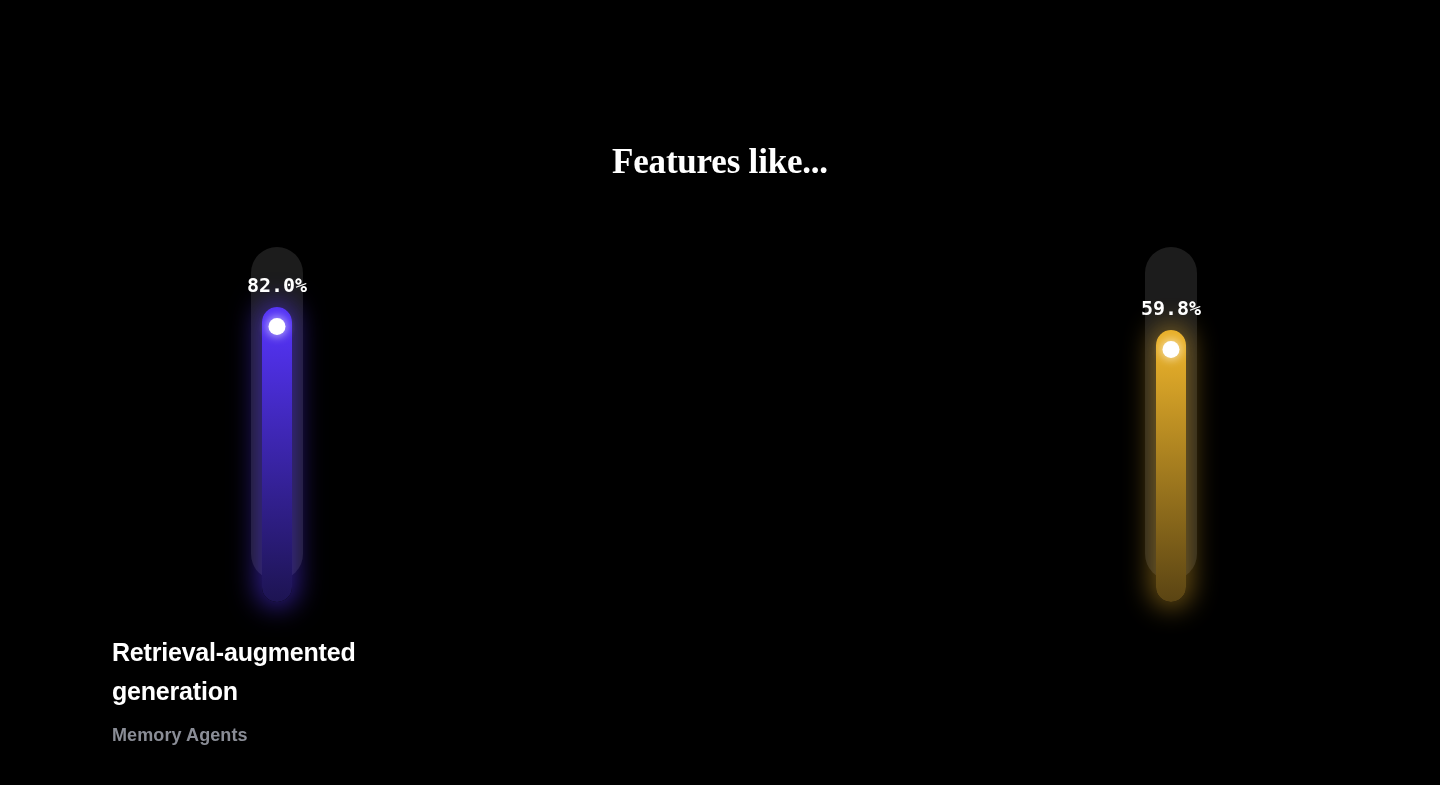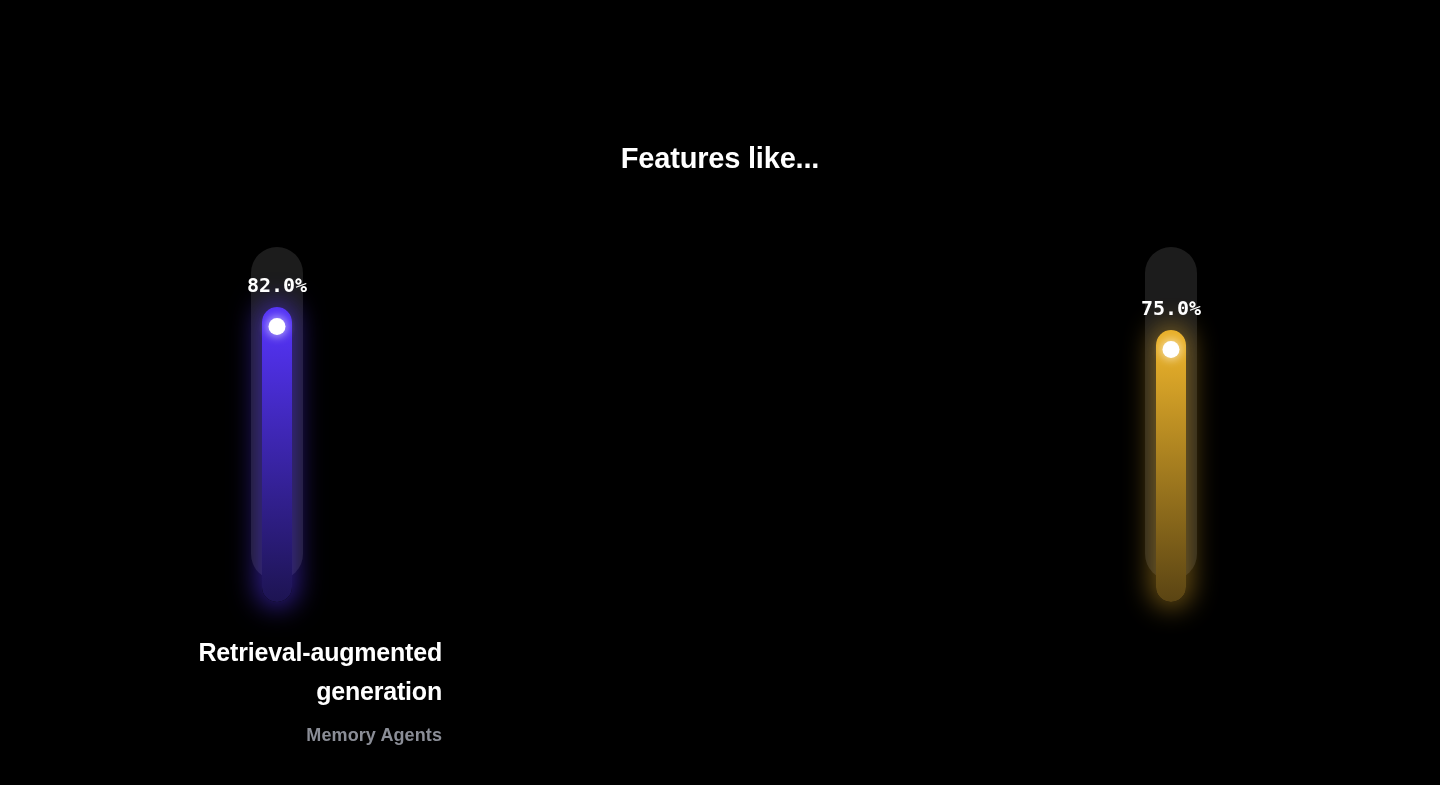--- a/index.html
+++ b/index.html
@@ -18,24 +18,25 @@
     position:relative;
   }
 
   
   #slide-title {
     position:absolute;
     top:142px;
     left:0;
     width:100%;
     text-align:center;
-    font-size:29px;
+    font-size:35px;
     font-weight:bold;
     letter-spacing:-0.2px;
     color:#ffffff;
+    font-family:Liberation Serif, serif;
   }
 
   
   #gauge-row {
     position:absolute;
     top:0;
     left:0;
     width:1440px;
     height:785px;
     padding-left:14px;
@@ -100,21 +101,21 @@
     letter-spacing:0px;
   }
 
   
   .gauge-caption {
     position:absolute;
     top:633px;
     left:50%;
     transform:translateX(-50%);
     width:330px;
-    text-align:right;
+    text-align:left;
   }
   .caption-title {
     font-size:25px;
     font-weight:bold;
     line-height:39px;
     color:#ffffff;
     letter-spacing:-0.2px;
   }
   .caption-sub {
     margin-top:14px;
@@ -141,15 +142,15 @@
         <div class="caption-title">Retrieval-augmented generation</div>
         <div class="caption-sub">Memory Agents</div>
       </div>
     </div>
     <div class="gauge-item col-2">
       <div class="gauge-track">
         <div class="gauge-fill" style="height: 272px; background: linear-gradient(rgb(232, 176, 42) 0%, rgb(232, 176, 42) 6%, rgb(90, 68, 19) 100%); box-shadow: rgba(232, 176, 42, 0.45) 0px 0px 26px 6px;">
           <div class="gauge-knob"></div>
         </div>
       </div>
-      <div class="gauge-value" style="top: 296px;">75.0%</div>
+      <div class="gauge-value" style="top: 296px;">59.8%</div>
     </div>
   </div>
 
 </body></html>

